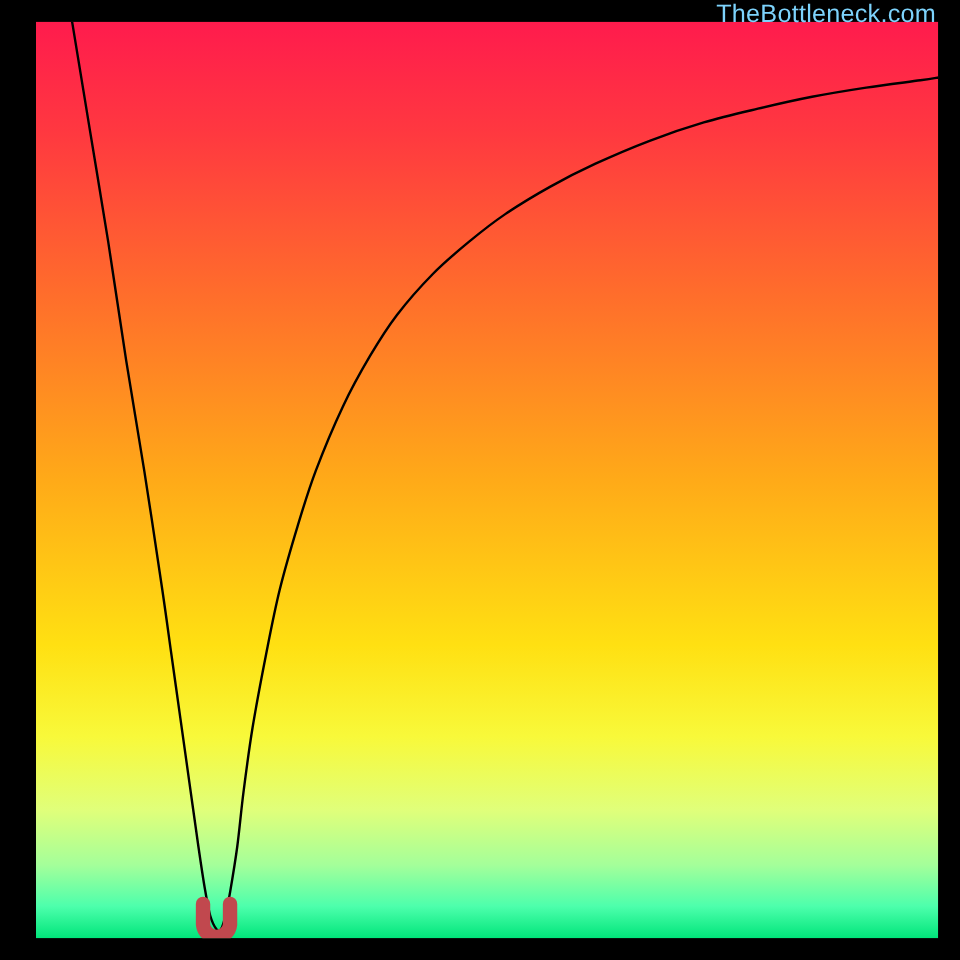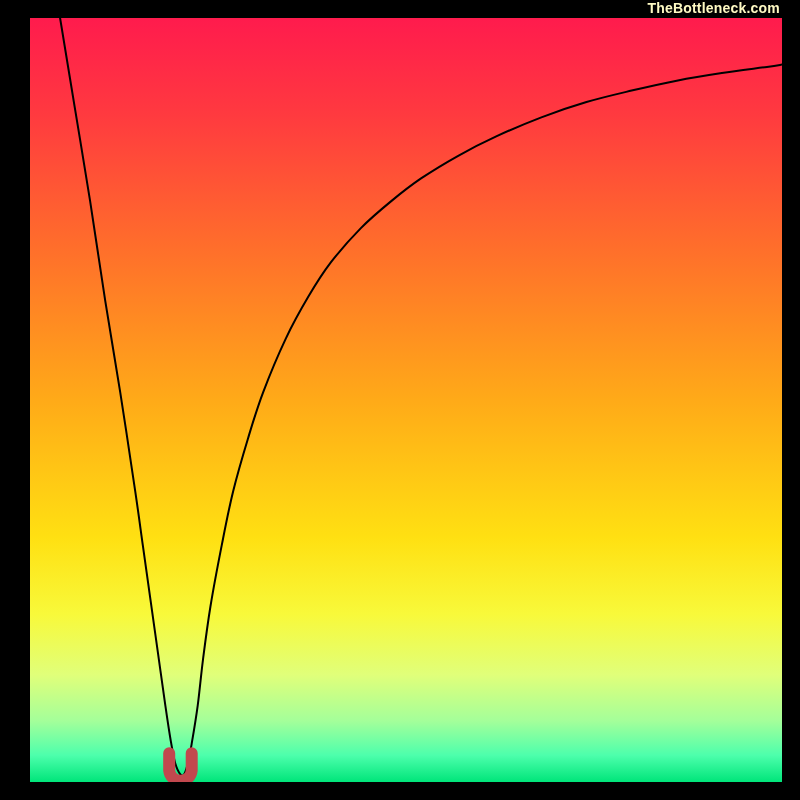--- a/index.html
+++ b/index.html
@@ -22,23 +22,23 @@
     left: 30px;
     top: 18px;
     width: 752px;
     height: 764px;
     overflow: hidden;
   }
   .watermark {
     position: absolute;
     top: 0px;
     right: 20px;
-    color: #fef9c3;
-    font-size: 14px;
-    font-weight: 700;
+    color: #7dd3fc;
+    font-size: 21px;
+    font-weight: 400;
     letter-spacing: 0.2px;
     z-index: 10;
   }
   svg { display: block; }
 </style>
 </head>
 <body>
 
 <div class="frame">
   <div class="watermark">TheBottleneck.com</div>

